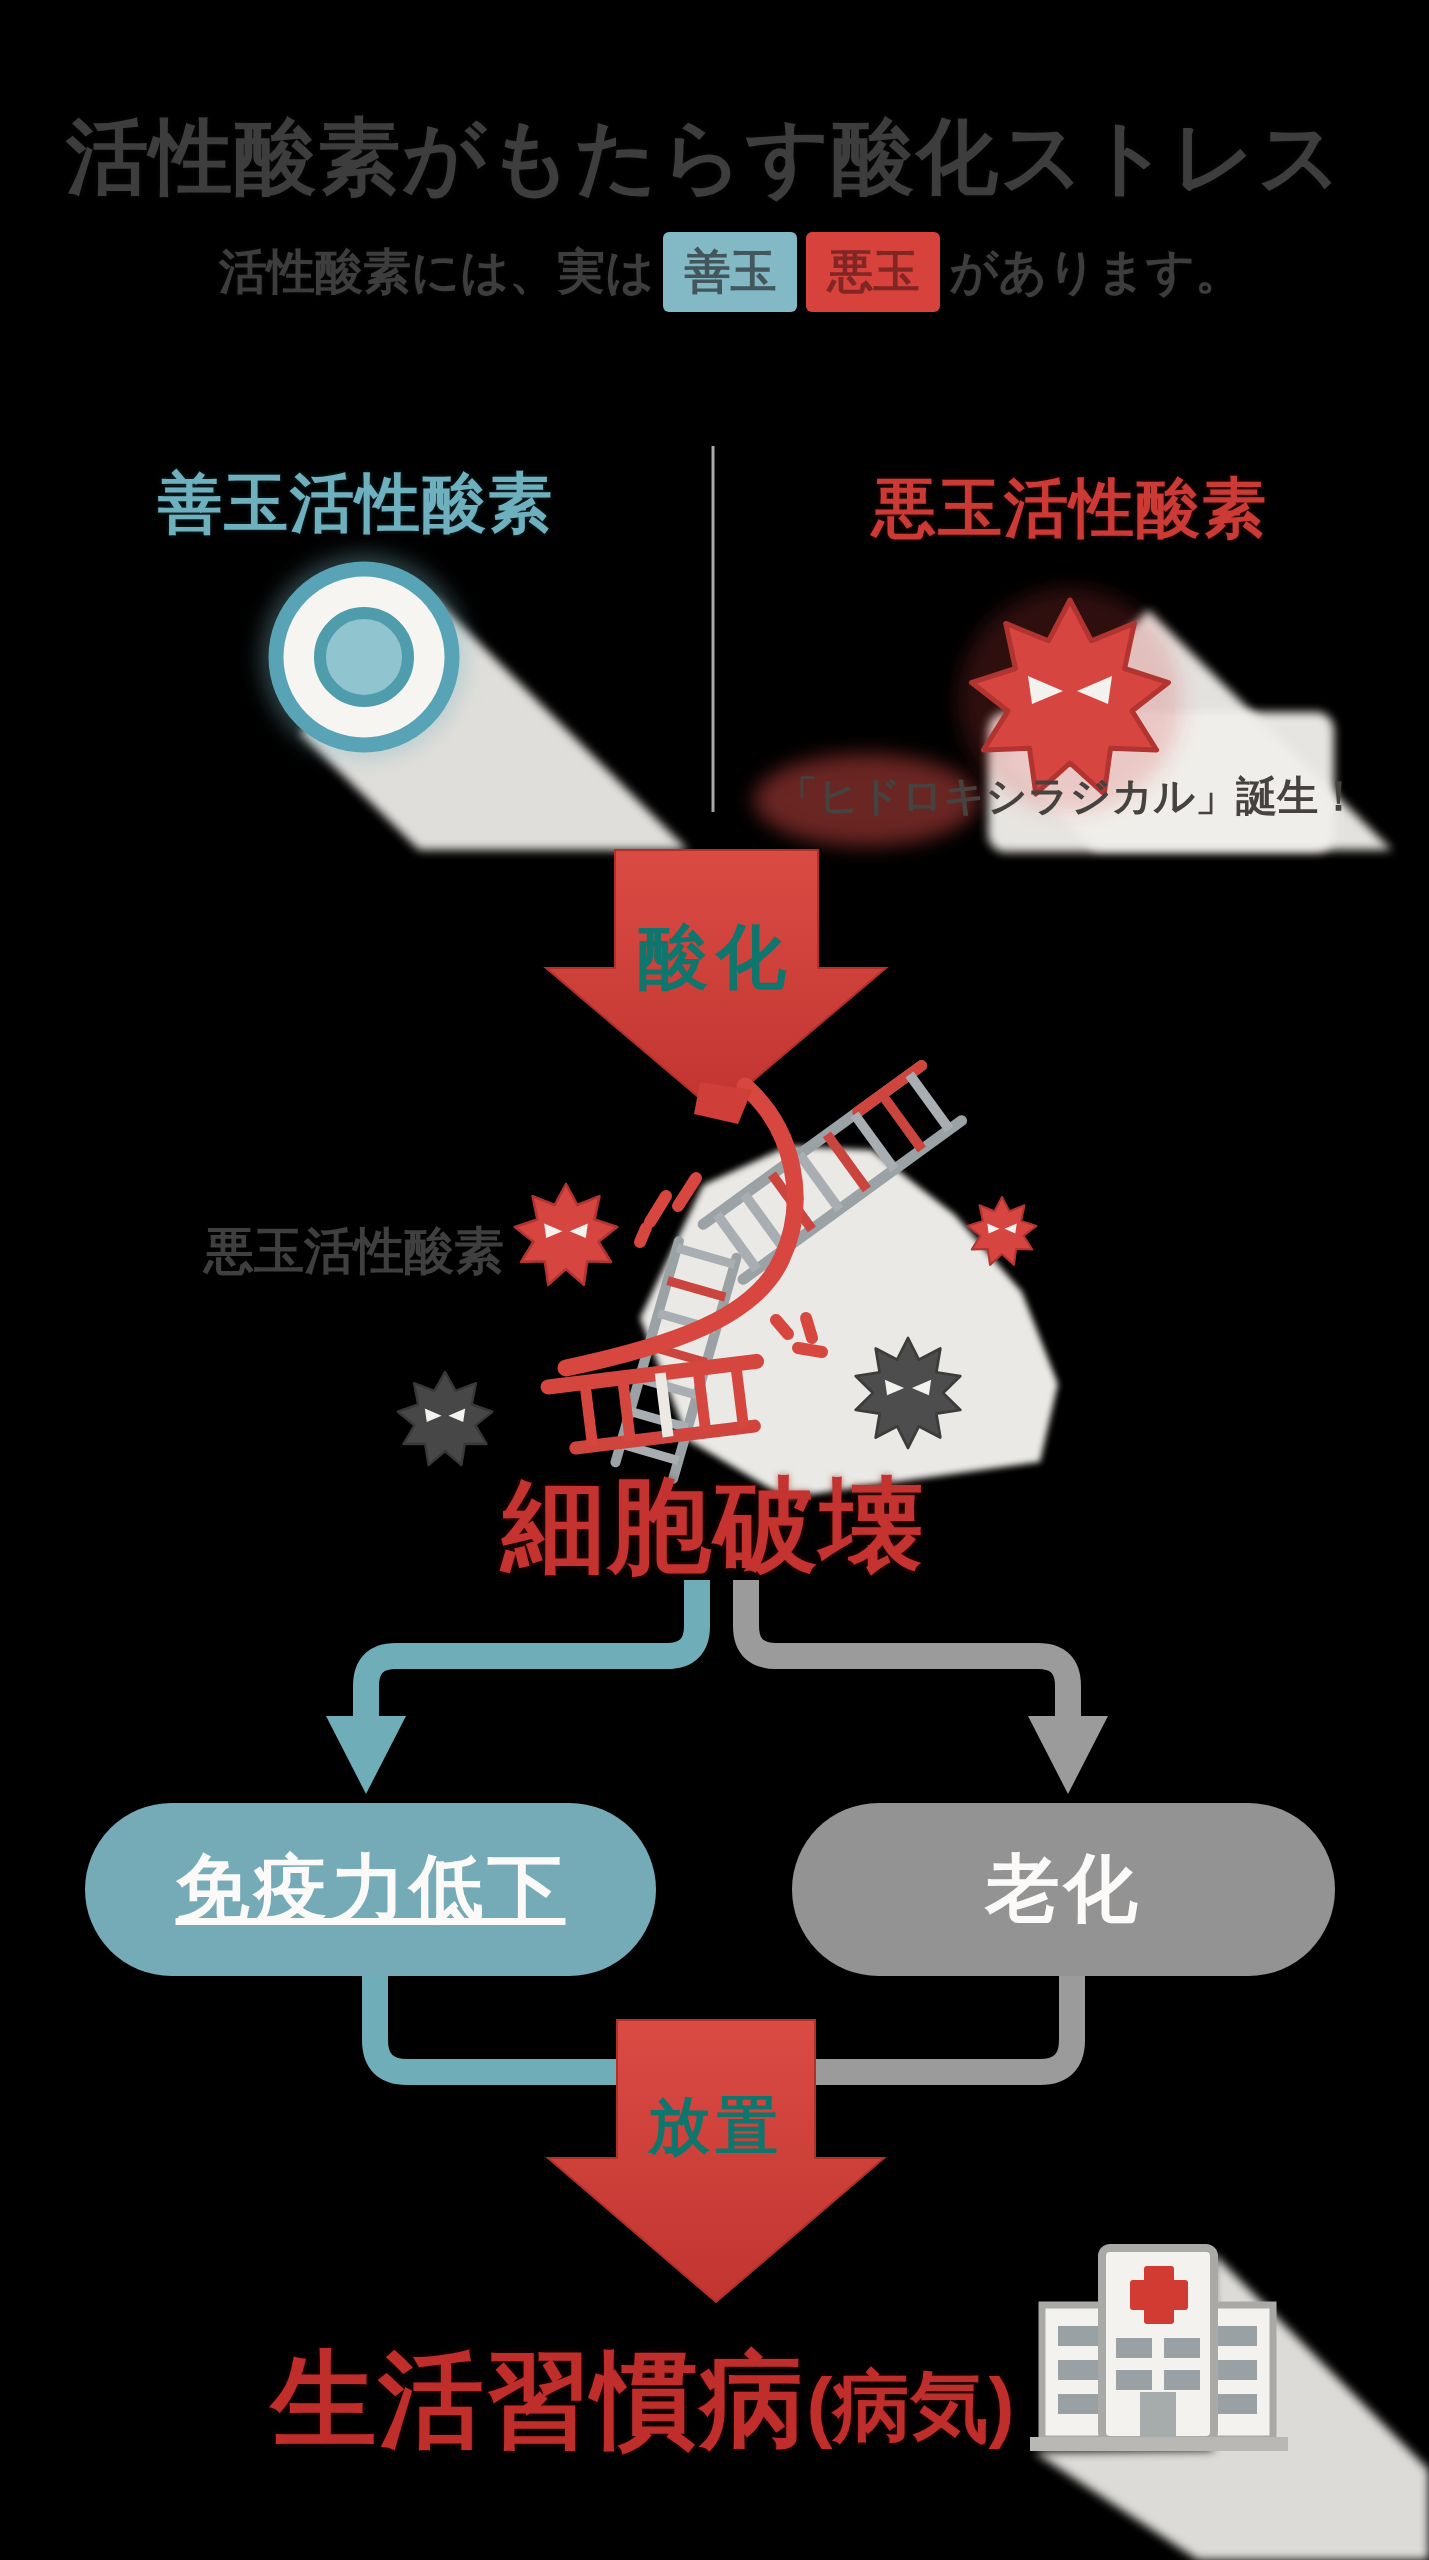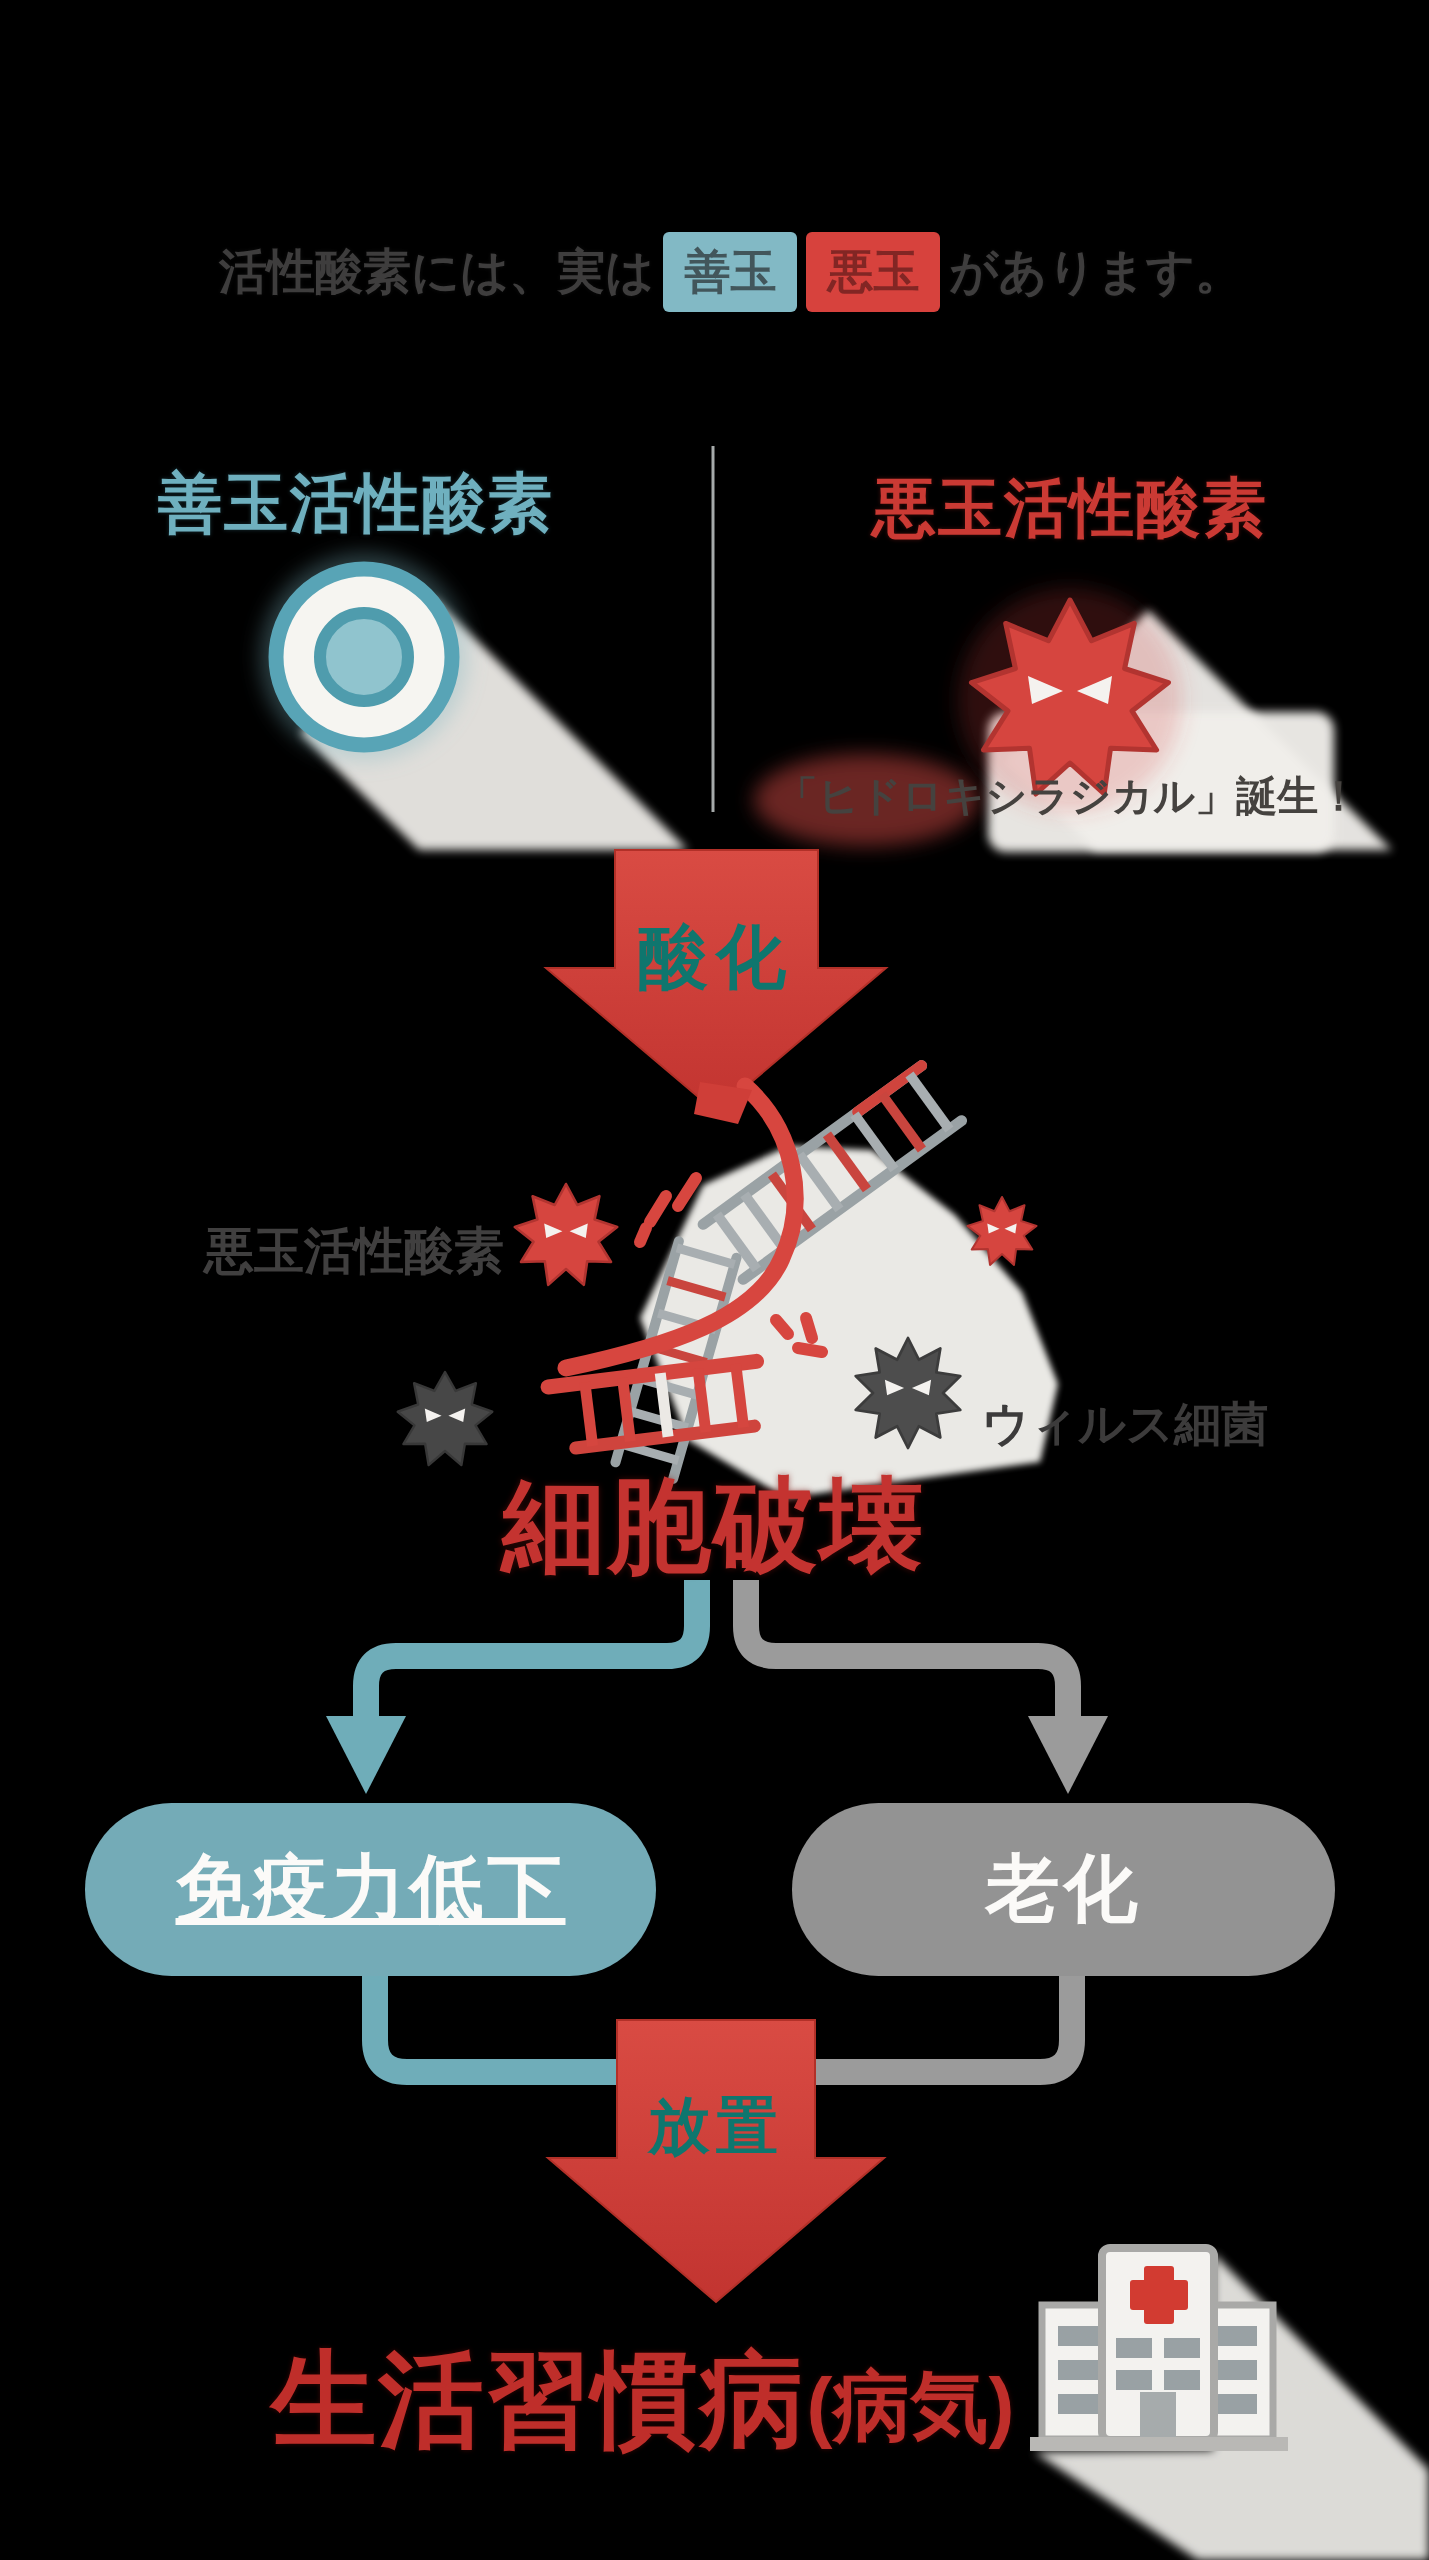--- a/index.html
+++ b/index.html
@@ -214,36 +214,36 @@
       <rect x="1130" y="2280" width="58" height="30" rx="3" fill="#d23b31"></rect>
       <rect x="1116" y="2338" width="36" height="20" fill="#99a1a4"></rect>
       <rect x="1164" y="2338" width="36" height="20" fill="#99a1a4"></rect>
       <rect x="1116" y="2370" width="36" height="20" fill="#99a1a4"></rect>
       <rect x="1164" y="2370" width="36" height="20" fill="#99a1a4"></rect>
       <rect x="1140" y="2392" width="36" height="48" fill="#a6abac"></rect>
       <rect x="1030" y="2437" width="258" height="14" fill="#b9b8b5"></rect>
     </g>
   </svg>
 
+  <div class="txt title">活性酸素がもたらす酸化ストレス</div>
 
   <div class="txt subtitle">
     <span>活性酸素には、実は</span>
     <span class="badge badge-good">善玉</span>
     <span class="badge badge-bad">悪玉</span>
     <span>があります。</span>
   </div>
 
   <div class="txt col-head col-head-good">善玉活性酸素</div>
   <div class="txt col-head col-head-bad">悪玉活性酸素</div>
   <div class="txt note">「ヒドロキシラジカル」誕生！</div>
 
   <div class="txt arrow-label arrow1-label">酸化</div>
 
   <div class="txt mid-label mid-label-left">悪玉活性酸素</div>
-  <div class="txt mid-label mid-label-right">ウィルス細菌</div>
 
   <div class="txt destruction">細胞破壊</div>
 
   <div class="pill pill-immunity">
     <span>免疫力低下</span>
   </div>
   <div class="pill pill-aging">
     <span>老化</span>
   </div>
 

